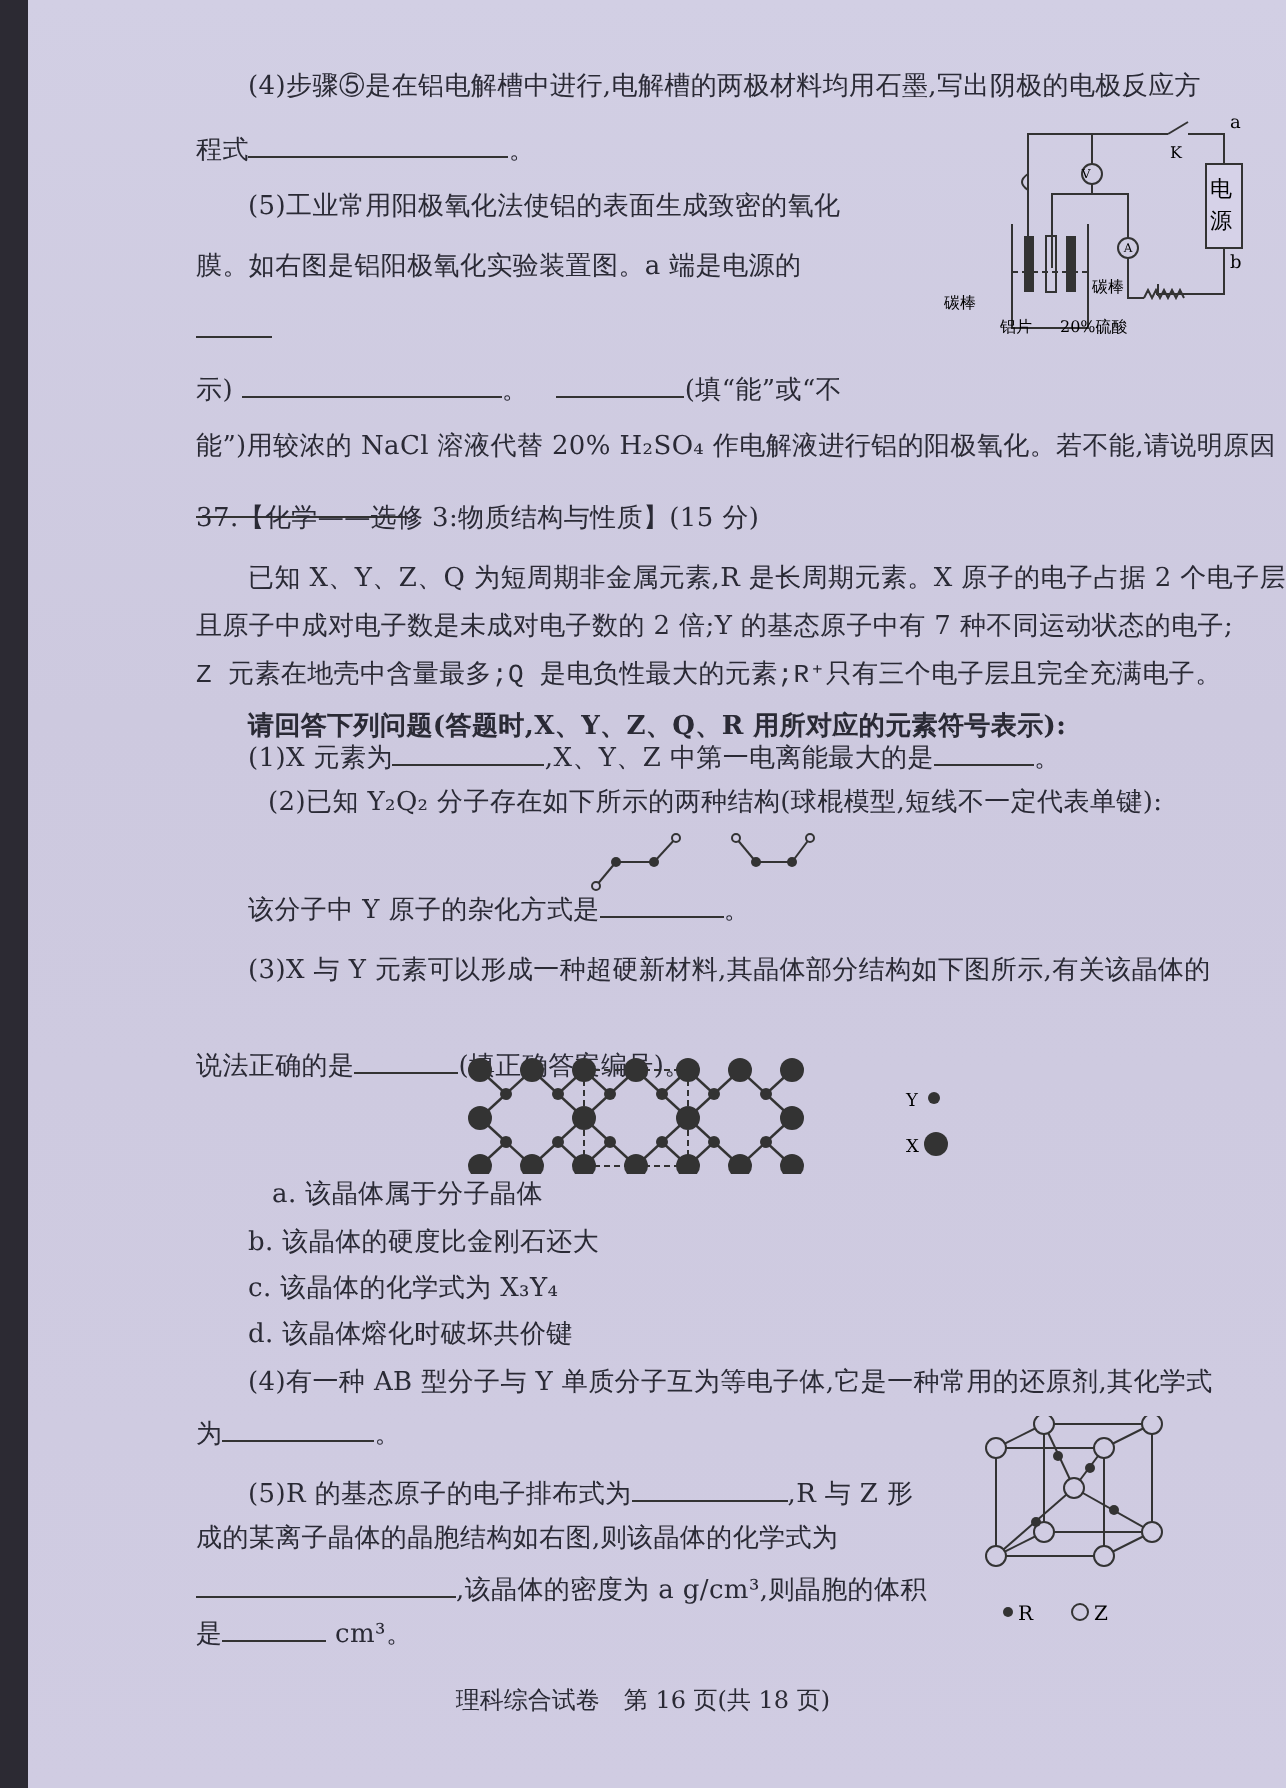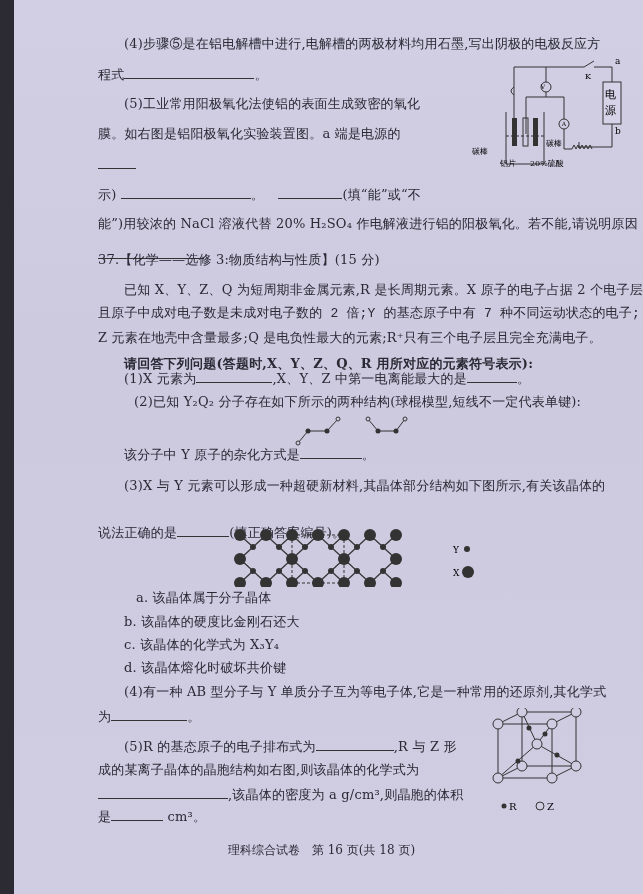--- a/index.html
+++ b/index.html
@@ -75,22 +75,22 @@
   <text x="139" y="62" font-size="11">源</text>
   <text x="6" y="102" font-size="8">碳棒</text>
   <text x="80" y="94" font-size="8">碳棒</text>
   <text x="34" y="114" font-size="8">铝片</text>
   <text x="64" y="114" font-size="8">20%硫酸</text>
 </svg>
 
 <div class="line" style="left:98px;top:251px;margin-top:0;"></div>
 <div class="line" style="left:98px;top:252px;">37.【化学——选修 3:物质结构与性质】(15 分)</div>
 <div class="line" style="left:124px;top:282px;">已知 X、Y、Z、Q 为短周期非金属元素,R 是长周期元素。X 原子的电子占据 2 个电子层</div>
-<div class="line" style="left:98px;top:306px;font-family:Liberation Mono, monospace;">且原子中成对电子数是未成对电子数的 2 倍;Y 的基态原子中有 7 种不同运动状态的电子;</div>
-<div class="line" style="left:98px;top:330px;">Z 元素在地壳中含量最多;Q 是电负性最大的元素;R⁺只有三个电子层且完全充满电子。</div>
+<div class="line" style="left:98px;top:306px;">且原子中成对电子数是未成对电子数的 2 倍;Y 的基态原子中有 7 种不同运动状态的电子;</div>
+<div class="line" style="left:98px;top:330px;font-family:Liberation Mono, monospace;">Z 元素在地壳中含量最多;Q 是电负性最大的元素;R⁺只有三个电子层且完全充满电子。</div>
 <div class="line" style="left:124px;top:356px;font-weight:bold;">请回答下列问题(答题时,X、Y、Z、Q、R 用所对应的元素符号表示):</div>
 <div class="line" style="left:124px;top:370px;">
   <span>(1)X 元素为</span><span class="blank" style="width:76px;"></span><span>,X、Y、Z 中第一电离能最大的是</span><span class="blank" style="width:50px;"></span><span>。</span>
 </div>
 <div class="line" style="left:134px;top:394px;">(2)已知 Y₂Q₂ 分子存在如下所示的两种结构(球棍模型,短线不一定代表单键):</div>
 
 <svg style="position:absolute;left:290px;top:416px;" width="130" height="30" viewBox="0 0 130 30">
   <g stroke="#333" stroke-width="1">
     <line x1="8" y1="27" x2="18" y2="15"></line>
       <line x1="18" y1="15" x2="37" y2="15"></line>

